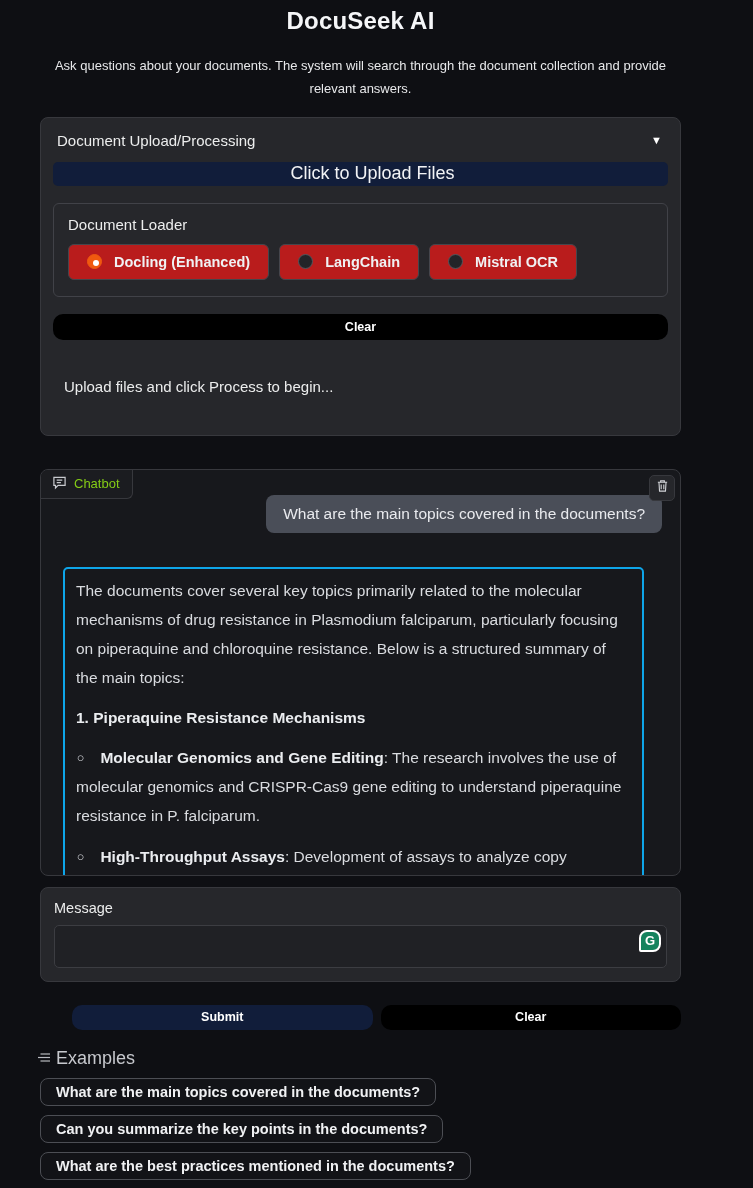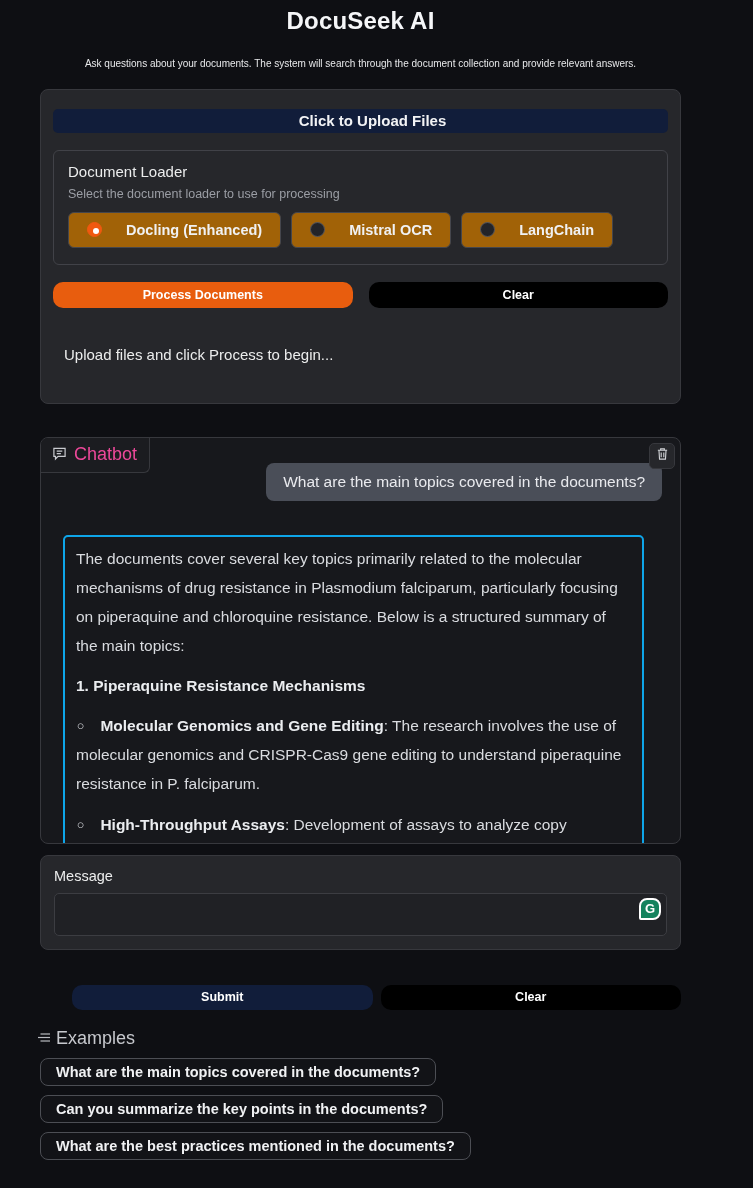--- a/index.html
+++ b/index.html
@@ -12,50 +12,50 @@
   }
   .page { width:693px; height:1188px; padding:0 12px 0 40px; }
 
   
   .app-title {
     text-align:center; font-size:24px; font-weight:700; color:#f5f6f8;
     padding-top:7px; letter-spacing:.2px;
   }
   .app-subtitle {
     margin:20px auto 0; max-width:688px; text-align:center;
-    font-size:10px; line-height:1.75; color:#e7e8ea;
+    font-size:13px; line-height:1.75; color:#e7e8ea;
   }
 
   
   .panel {
     background:#26272b; border:1px solid #37383d; border-radius:8px;
   }
 
   
   .upload-panel { margin-top:16px; padding:10px 12px 12px; }
   .accordion-head { display:flex; align-items:center; justify-content:space-between; padding:4px 6px 4px 4px; cursor:pointer; }
   .accordion-title { font-size:15px; color:#eceded; }
   .accordion-arrow { font-size:11px; color:#ffffff; }
   .upload-btn {
     margin-top:9px; width:100%; height:24px; border:none; border-radius:5px;
-    background:#111d3a; color:#f2f3f5; font-size:15px; font-weight:700;
+    background:#111d3a; color:#f2f3f5; font-size:18px; font-weight:400;
     display:flex; align-items:center; justify-content:center; cursor:pointer;
     font-family:inherit;
     padding-left:24px;
   }
   .loader-box {
     margin-top:17px; border:1px solid #414248; border-radius:6px;
     padding:12px 14px 16px; background:#26272b;
   }
   .loader-title { font-size:15px; color:#eceded; }
   .loader-desc { margin-top:7px; font-size:12.5px; color:#9b9ea5; }
   .radio-row { margin-top:11px; display:flex; gap:10px; }
   .radio-chip {
-    display:inline-flex; align-items:center; gap:24px;
-    border:1px solid #45464c; border-radius:6px; background:#a16207;
+    display:inline-flex; align-items:center; gap:12px;
+    border:1px solid #45464c; border-radius:6px; background:#b91c1c;
     padding:2px 18px; height:36px; cursor:pointer;
   }
   .radio-dot {
     width:15px; height:15px; border-radius:50%;
     border:1px solid #55565c; background:#232428; position:relative; flex:0 0 auto;
   }
   .radio-chip.selected .radio-dot { background:#f0590f; border-color:#f0590f; }
   .radio-chip.selected .radio-dot::after {
     content:""; position:absolute; left:4.5px; top:4.5px; width:6px; height:6px;
     border-radius:50%; background:#ffffff;
@@ -76,21 +76,21 @@
   .chat-panel {
     position:relative; margin-top:33px; height:407px;
     background:#17181c; border:1px solid #37383d; border-radius:8px;
     overflow:hidden;
   }
   .chat-tab {
     position:absolute; top:0; left:0; display:flex; align-items:center; gap:7px;
     padding:6px 12px 7px 11px; border-right:1px solid #37383d; border-bottom:1px solid #37383d;
     border-bottom-right-radius:6px; background:#1b1c20;
   }
-  .chat-tab-label { font-size:18px; color:#ec4899; }
+  .chat-tab-label { font-size:13px; color:#84cc16; }
   .chat-tab svg { display:block; }
   .trash-btn {
     position:absolute; top:5px; right:5px; width:26px; height:26px;
     background:#26272b; border:1px solid #37383d; border-radius:5px;
     display:flex; align-items:center; justify-content:center; cursor:pointer;
   }
   .user-bubble {
     margin:25px 18px 0 auto; width:fit-content; max-width:540px;
     background:#4a4e58; border-radius:8px; padding:10px 17px;
     font-size:15.5px; color:#e9eaee;
@@ -117,21 +117,21 @@
   }
   .grammarly-icon {
     position:absolute; top:5px; right:6px; width:22px; height:22px;
     background:#15835e; border:2px solid #ffffff;
     border-radius:8px 8px 8px 2px;
     display:flex; align-items:center; justify-content:center;
     font-size:13px; font-weight:700; color:#ffffff;
   }
 
   
-  .submit-row { margin-top:35px; display:flex; gap:8px;padding-left:32px; }
+  .submit-row { margin-top:23px; display:flex; gap:8px;padding-left:32px; }
   .submit-row .btn { height:25px; }
 
   
   .examples-head { margin-top:18px; display:flex; align-items:center; gap:6px; margin-left:-2px; }
   .examples-label { font-size:18px; color:#c6c8cd; }
   .example-chips { margin-top:9px; display:flex; flex-wrap:wrap; gap:9px 10px; max-width:680px; }
   .example-chip {
     border:1px solid #4c4e54; border-radius:8px; background:#121317;
     padding:5px 15px; font-size:14.5px; font-weight:600; color:#f0f1f3;
     cursor:pointer; white-space:nowrap;
@@ -139,44 +139,46 @@
 </style>
 </head>
 <body>
 
 <div class="page">
 
   <div class="app-title">DocuSeek AI</div>
   <div class="app-subtitle">Ask questions about your documents. The system will search through the document collection and provide relevant answers.</div>
 
   <div class="panel upload-panel">
+    <div class="accordion-head">
+      <span class="accordion-title">Document Upload/Processing</span>
+      <span class="accordion-arrow">▼</span>
+    </div>
 
     <button class="upload-btn">Click to Upload Files</button>
 
     <div class="loader-box">
       <div class="loader-title">Document Loader</div>
-      <div class="loader-desc">Select the document loader to use for processing</div>
       <div class="radio-row">
         <label class="radio-chip selected">
           <span class="radio-dot"></span>
           <span class="radio-label">Docling (Enhanced)</span>
         </label>
         <label class="radio-chip">
           <span class="radio-dot"></span>
-          <span class="radio-label">Mistral OCR</span>
+          <span class="radio-label">LangChain</span>
         </label>
         <label class="radio-chip">
           <span class="radio-dot"></span>
-          <span class="radio-label">LangChain</span>
+          <span class="radio-label">Mistral OCR</span>
         </label>
       </div>
     </div>
 
     <div class="btn-row">
-      <button class="btn btn-orange">Process Documents</button>
       <button class="btn btn-red">Clear</button>
     </div>
 
     <div class="status-text">Upload files and click Process to begin...</div>
   </div>
 
   <div class="chat-panel">
     <div class="chat-tab">
       <span>
         <svg width="15" height="14" viewBox="0 0 16 15" fill="none" stroke="#c9cbd0" stroke-width="1.3">

